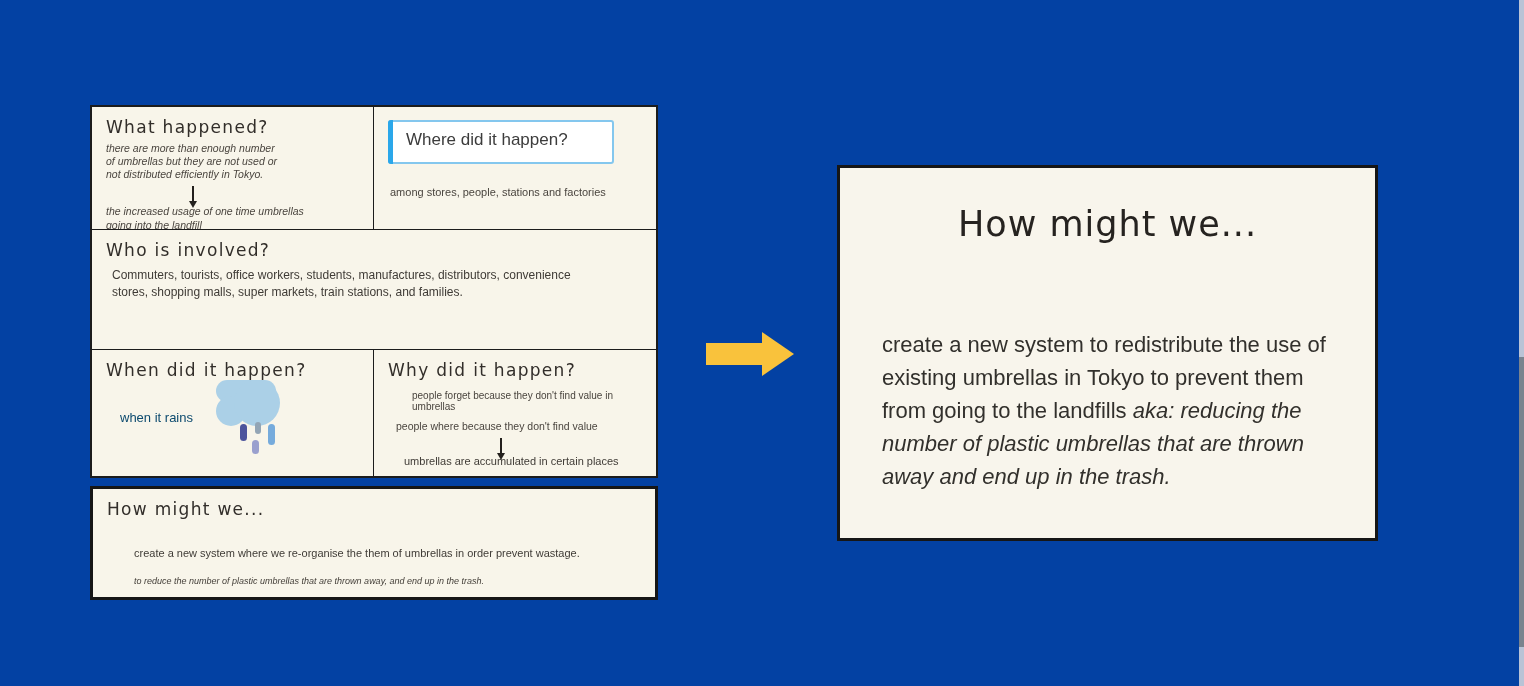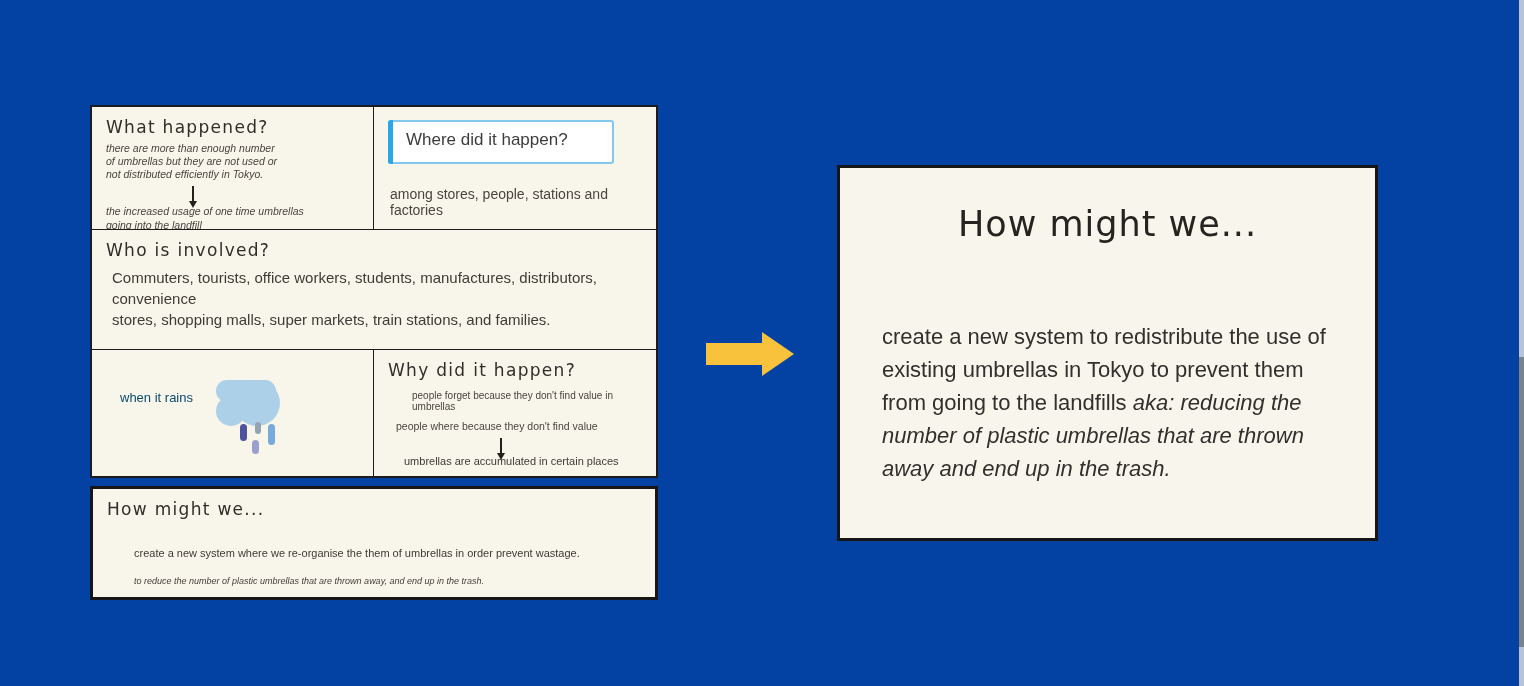--- a/index.html
+++ b/index.html
@@ -12,34 +12,34 @@
       box-sizing:border-box;background:#f8f5ea;border:2px solid #1c1c1c;
       display:grid;grid-template-columns:1fr 1fr;grid-template-rows:123px 120px 1fr;}
   .cell{position:relative;box-sizing:border-box;padding:10px 12px 0 14px;overflow:hidden;}
   .cell.b-right{border-right:1.5px solid #1c1c1c;}
   .cell.b-bottom{border-bottom:1.5px solid #1c1c1c;}
   .cell.span2{grid-column:1 / span 2;}
 
   h3.panel-title{margin:0;font-family:"DejaVu Sans",sans-serif;font-weight:500;
       font-size:17px;letter-spacing:1.3px;color:#322e2a;}
   .tiny{font-size:10.5px;line-height:1.25;color:#4a453f;margin:5px 0 0 0;white-space:pre-line;font-style:italic;}
-  .note11{font-size:15px;line-height:1.4;color:#3f3b36;margin:7px 0 0 6px;white-space:pre-line;}
+  .note11{font-size:12px;line-height:1.4;color:#3f3b36;margin:7px 0 0 6px;white-space:pre-line;}
 
   .down-arrow{position:relative;width:2px;height:15px;background:#23201d;margin:5px 0 4px 86px;}
   .down-arrow::after{content:"";position:absolute;left:-3.5px;top:100%;
       border:4.5px solid transparent;border-top:7px solid #23201d;}
   .down-arrow.why-pos{margin:6px 0 2px 112px;}
 
   
   .where-box{position:relative;margin:3px 0 0 0;width:222px;height:40px;background:#ffffff;
       border:2px solid #84c7ee;border-radius:3px;}
   .where-box::before{content:"";position:absolute;left:-2px;top:-2px;bottom:-2px;width:5px;
       background:#2aa7ea;border-radius:3px 0 0 3px;}
   .where-box .wb-text{display:block;padding:8px 0 0 16px;font-size:17px;color:#3c3c3c;}
-  .where-note{font-size:14px;color:#4a453f;margin:22px 0 0 2px;}
+  .where-note{font-size:11px;color:#4a453f;margin:22px 0 0 2px;}
 
   .when-note{font-size:13px;color:#0c4a6e;margin:30px 0 0 14px;display:inline-block;}
 
   
   .cloud-icon{position:absolute;left:124px;top:30px;width:76px;height:72px;}
   .cloud-icon .puff{position:absolute;background:#abd0e7;border-radius:50%;}
   .cloud-icon .p1{left:0;top:16px;width:30px;height:30px;}
   .cloud-icon .p2{left:18px;top:0;width:46px;height:46px;}
   .cloud-icon .p3{left:2px;top:26px;width:60px;height:22px;border-radius:11px;background:#abd0e7;}
   .cloud-icon .drop{position:absolute;border-radius:4px;}
@@ -62,21 +62,21 @@
   .arrow-right{position:absolute;left:706px;top:332px;width:88px;height:44px;}
   .arrow-right .shaft{position:absolute;left:0;top:11px;width:58px;height:22px;background:#f9c23c;}
   .arrow-right .head{position:absolute;left:56px;top:0;width:0;height:0;
       border-left:32px solid #f9c23c;border-top:22px solid transparent;border-bottom:22px solid transparent;}
 
   
   .result-card{position:absolute;left:837px;top:165px;width:541px;height:376px;
       box-sizing:border-box;background:#f8f5ec;border:3px solid #161616;}
   .result-title{margin:36px 0 0 0;text-align:center;font-family:"DejaVu Sans",sans-serif;
       font-weight:500;font-size:35px;letter-spacing:1px;color:#262320;}
-  .result-body{position:absolute;left:42px;top:130px;width:462px;
+  .result-body{position:absolute;left:42px;top:138px;width:462px;
       font-size:22px;line-height:1.5;color:#32302c;}
   .result-body em{font-style:italic;}
 
   
   .scrollbar{position:absolute;right:0;top:0;width:5px;height:686px;background:#b9c3d6;}
   .scrollbar .thumb{position:absolute;left:0;top:357px;width:5px;height:290px;background:#79838e;}
 </style>
 </head>
 <body>
 
@@ -102,20 +102,21 @@
       <p class="where-note">among stores, people, stations and factories</p>
     </div>
 
     <div class="cell span2 b-bottom">
       <h3 class="panel-title">Who is involved?</h3>
       <p class="note11">Commuters, tourists, office workers, students, manufactures, distributors, convenience
 stores, shopping malls, super markets, train stations, and families.</p>
     </div>
 
     <div class="cell b-right">
+      <h3 class="panel-title">When did it happen?</h3>
       <span class="when-note">when it rains</span>
       <div class="cloud-icon">
         <div class="puff p1"></div>
           <div class="puff p2"></div>
           <div class="p3"></div>
         <div class="drop d1"></div>
           <div class="drop d2"></div>
           <div class="drop d3"></div>
           <div class="drop d4"></div>
       </div>

